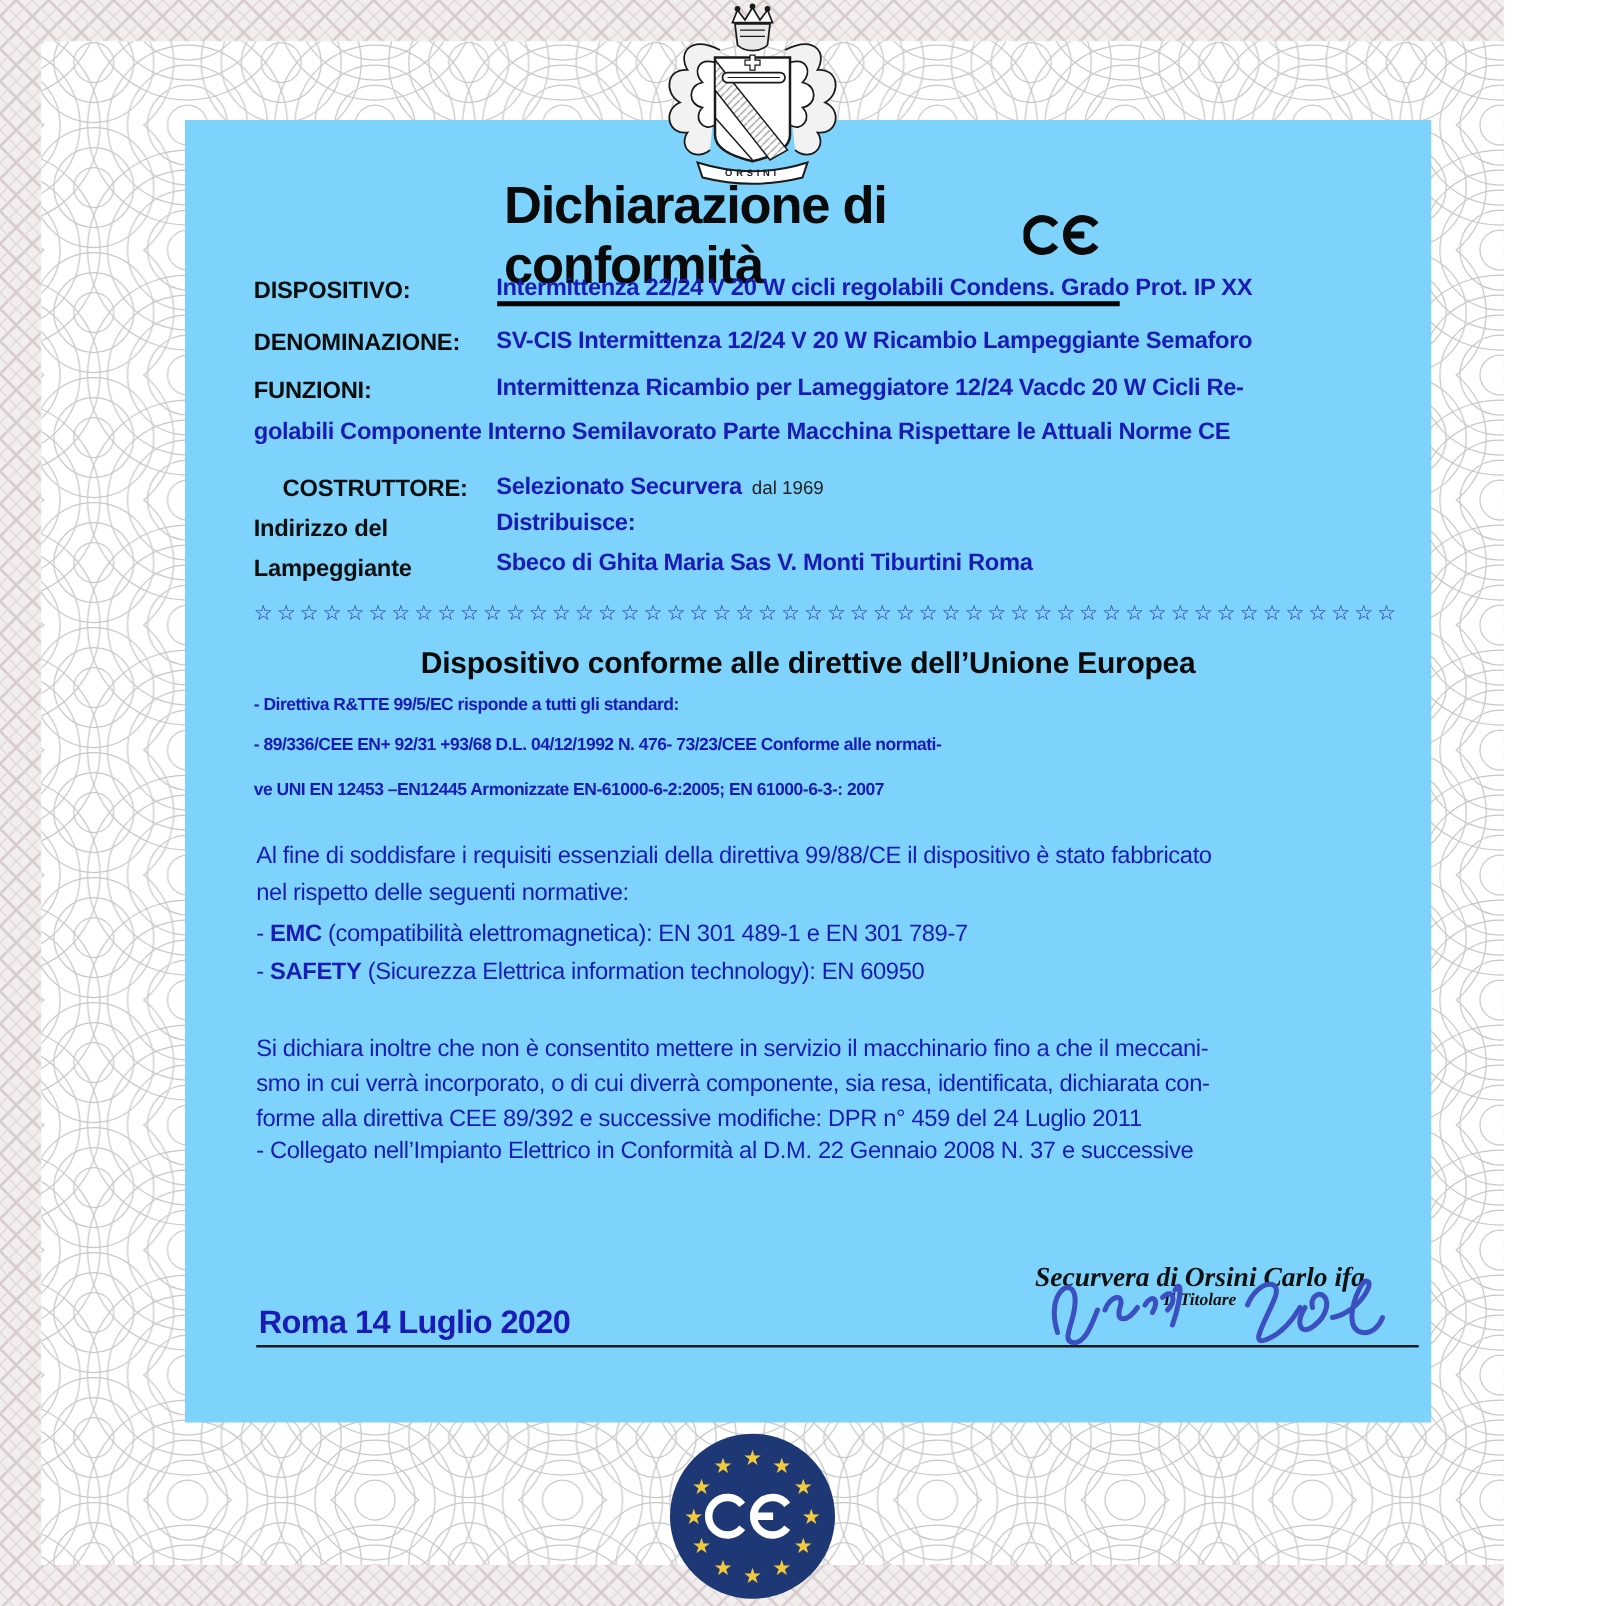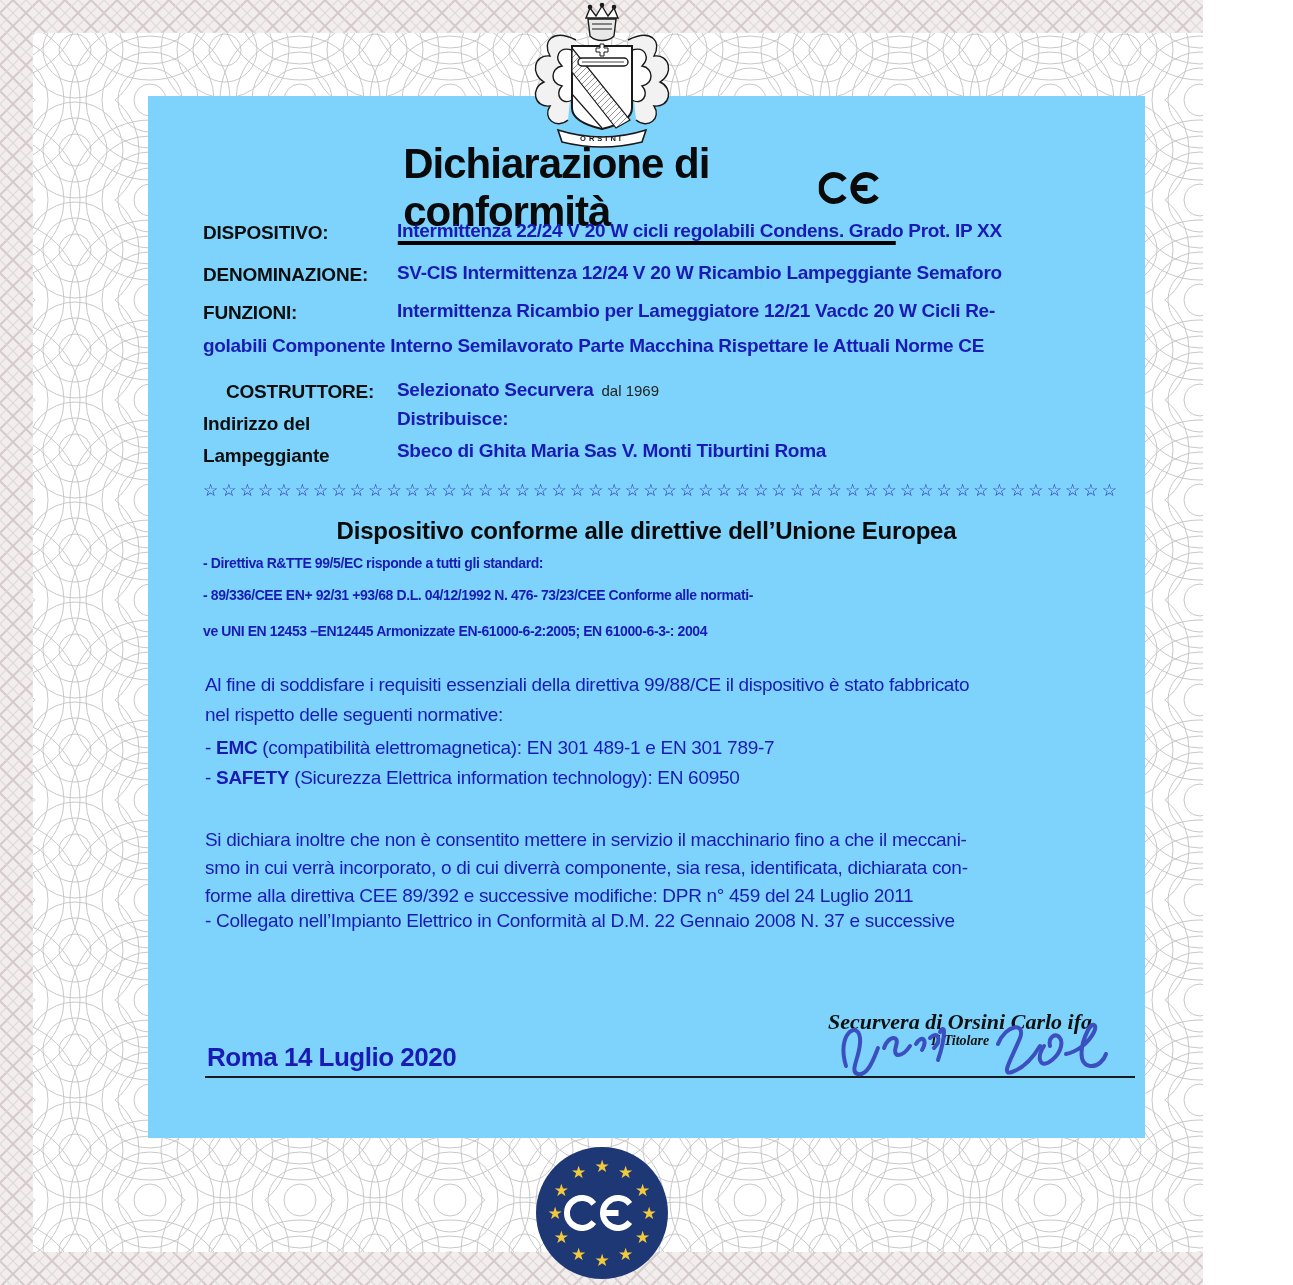--- a/index.html
+++ b/index.html
@@ -123,40 +123,40 @@
       </svg>
     </div>
 
     <span class="abs lbl" style="left:55px;top:126px;">DISPOSITIVO:</span>
     <span class="abs val" style="left:249px;top:124px;">Intermittenza 22/24 V 20 W cicli regolabili Condens. Grado Prot. IP XX</span>
 
     <span class="abs lbl" style="left:55px;top:168px;">DENOMINAZIONE:</span>
     <span class="abs val" style="left:249px;top:166px;">SV-CIS Intermittenza 12/24 V 20 W Ricambio Lampeggiante Semaforo</span>
 
     <span class="abs lbl" style="left:55px;top:206px;">FUNZIONI:</span>
-    <span class="abs val" style="left:249px;top:204px;">Intermittenza Ricambio per Lameggiatore 12/21 Vacdc 20 W Cicli Re-</span>
+    <span class="abs val" style="left:249px;top:204px;">Intermittenza Ricambio per Lameggiatore 12/24 Vacdc 20 W Cicli Re-</span>
     <span class="abs val" style="left:55px;top:239px;">golabili Componente Interno Semilavorato Parte Macchina Rispettare le Attuali Norme CE</span>
 
     <span class="abs lbl" style="left:55px;top:285px;margin-left:23px;">COSTRUTTORE:</span>
     <span class="abs" style="left:249px;top:283px;">
       <span class="val">Selezionato Securvera</span><span class="suffix">dal 1969</span>
     </span>
     <span class="abs val" style="left:249px;top:312px;">Distribuisce:</span>
 
     <span class="abs lbl" style="left:55px;top:317px;">Indirizzo del</span>
     <span class="abs val" style="left:249px;top:344px;">Sbeco di Ghita Maria Sas V. Monti Tiburtini Roma</span>
     <span class="abs lbl" style="left:55px;top:349px;">Lampeggiante</span>
 
     <span class="abs stars-row" style="left:55px;top:384px;">☆☆☆☆☆☆☆☆☆☆☆☆☆☆☆☆☆☆☆☆☆☆☆☆☆☆☆☆☆☆☆☆☆☆☆☆☆☆☆☆☆☆☆☆☆☆☆☆☆☆</span>
 
     <div class="abs heading" style="left:0;top:421px;width:997px;text-align:center;">Dispositivo conforme alle direttive dell’Unione Europea</div>
 
     <span class="abs bold-blue" style="left:55px;top:459px;">- Direttiva R&amp;TTE 99/5/EC risponde a tutti gli standard:</span>
     <span class="abs bold-blue" style="left:55px;top:491px;">- 89/336/CEE EN+ 92/31 +93/68 D.L. 04/12/1992 N. 476- 73/23/CEE Conforme alle normati-</span>
-    <span class="abs bold-blue" style="left:55px;top:527px;">ve UNI EN 12453 –EN12445 Armonizzate EN-61000-6-2:2005; EN 61000-6-3-: 2004</span>
+    <span class="abs bold-blue" style="left:55px;top:527px;">ve UNI EN 12453 –EN12445 Armonizzate EN-61000-6-2:2005; EN 61000-6-3-: 2007</span>
 
     <span class="abs body-blue" style="left:57px;top:578px;">Al fine di soddisfare i requisiti essenziali della direttiva 99/88/CE il dispositivo è stato fabbricato</span>
     <span class="abs body-blue" style="left:57px;top:608px;">nel rispetto delle seguenti normative:</span>
 
     <span class="abs body-blue" style="left:57px;top:641px;"><span>- </span><span class="term">EMC</span><span> (compatibilità elettromagnetica): EN 301 489-1 e EN 301 789-7</span></span>
     <span class="abs body-blue" style="left:57px;top:671px;"><span>- </span><span class="term">SAFETY</span><span> (Sicurezza Elettrica information technology): EN 60950</span></span>
 
     <span class="abs body-blue" style="left:57px;top:733px;">Si dichiara inoltre che non è consentito mettere in servizio il macchinario fino a che il meccani-</span>
     <span class="abs body-blue" style="left:57px;top:761px;">smo in cui verrà incorporato, o di cui diverrà componente, sia resa, identificata, dichiarata con-</span>
     <span class="abs body-blue" style="left:57px;top:789px;">forme alla direttiva CEE 89/392 e successive modifiche: DPR n° 459 del 24 Luglio 2011</span>

